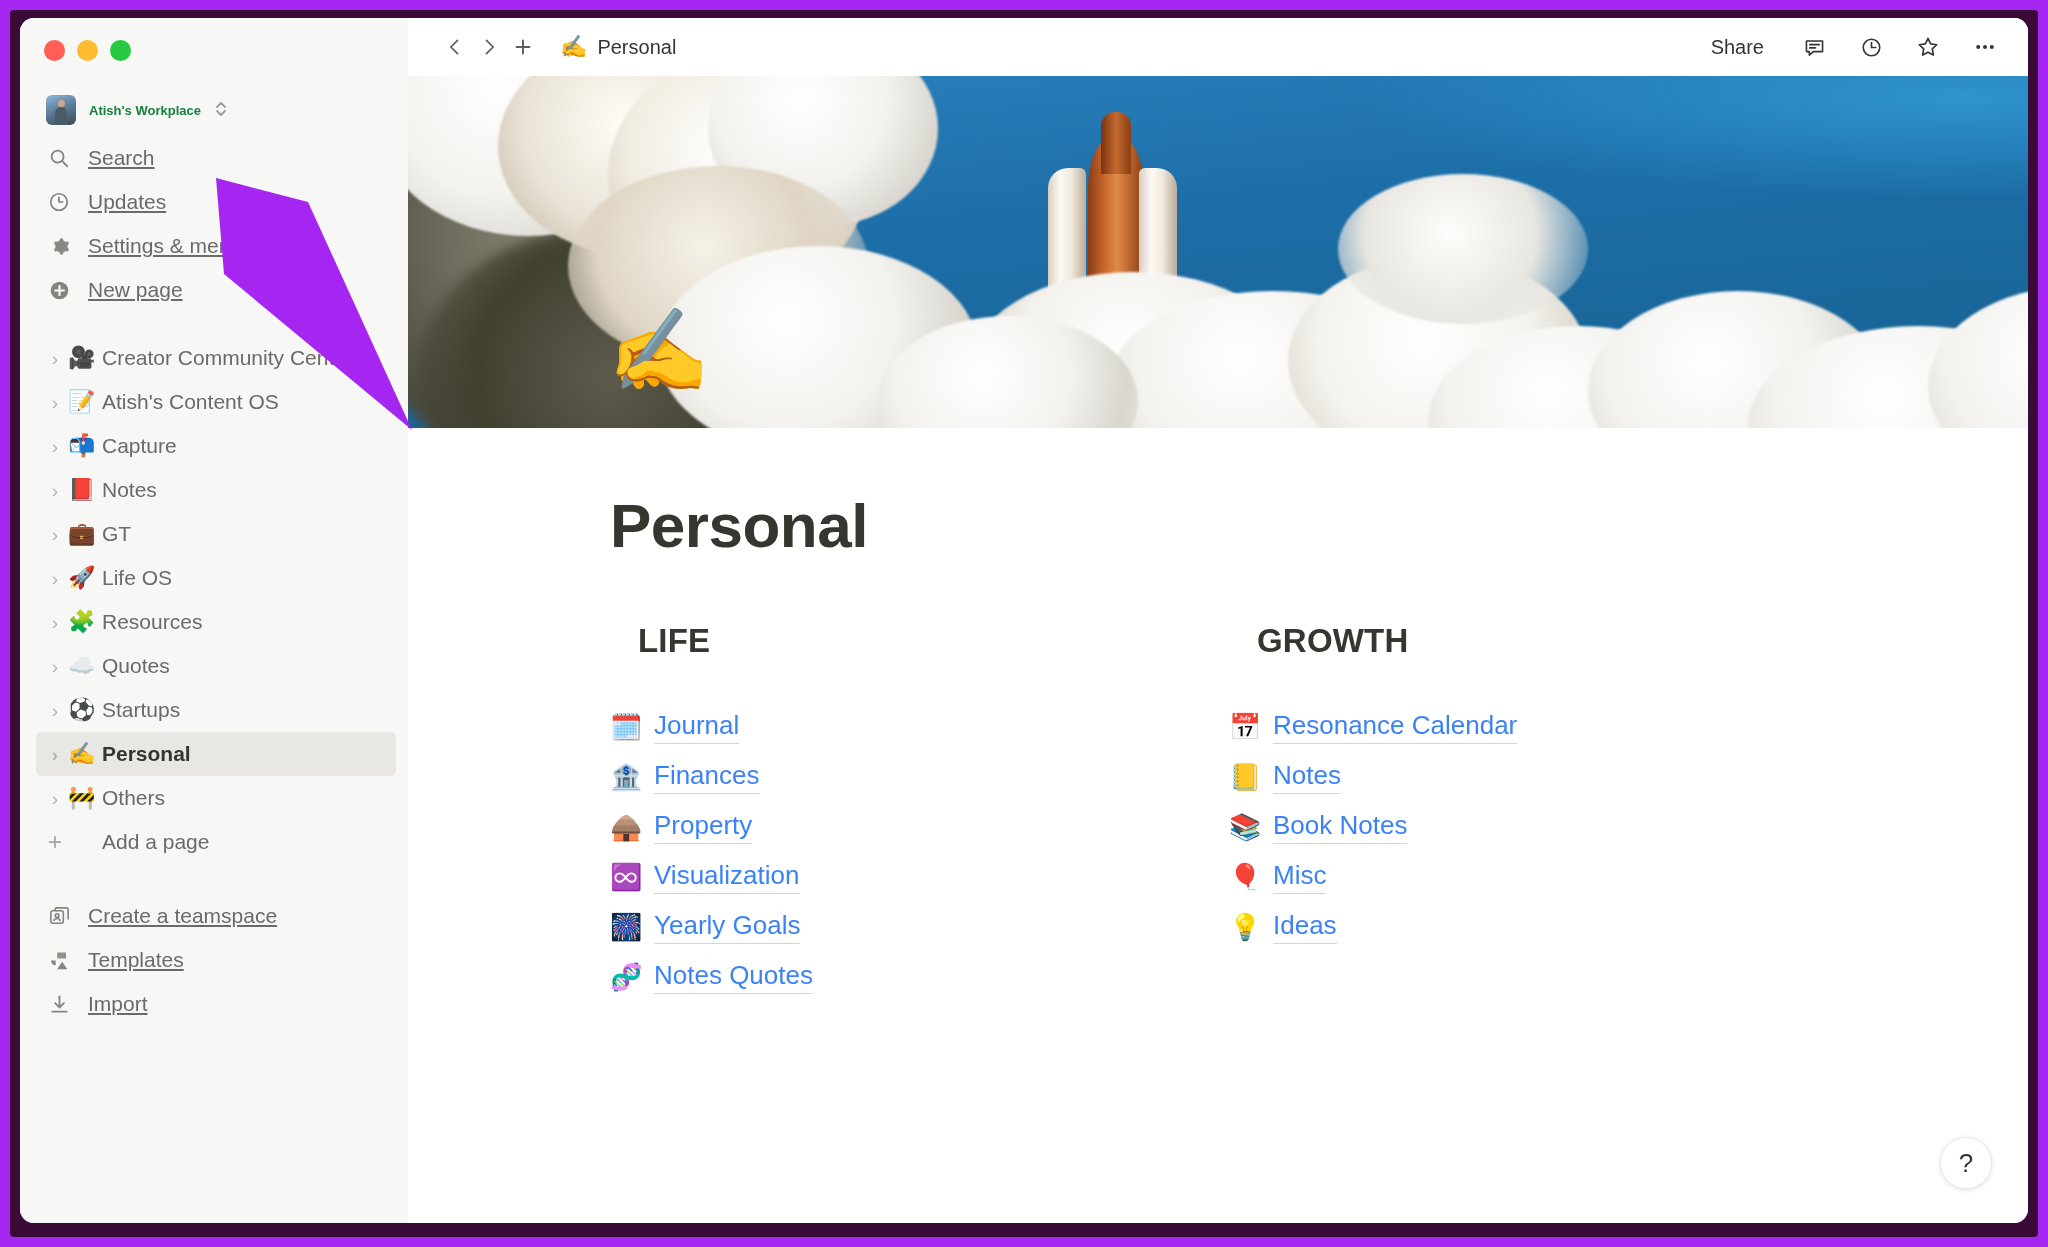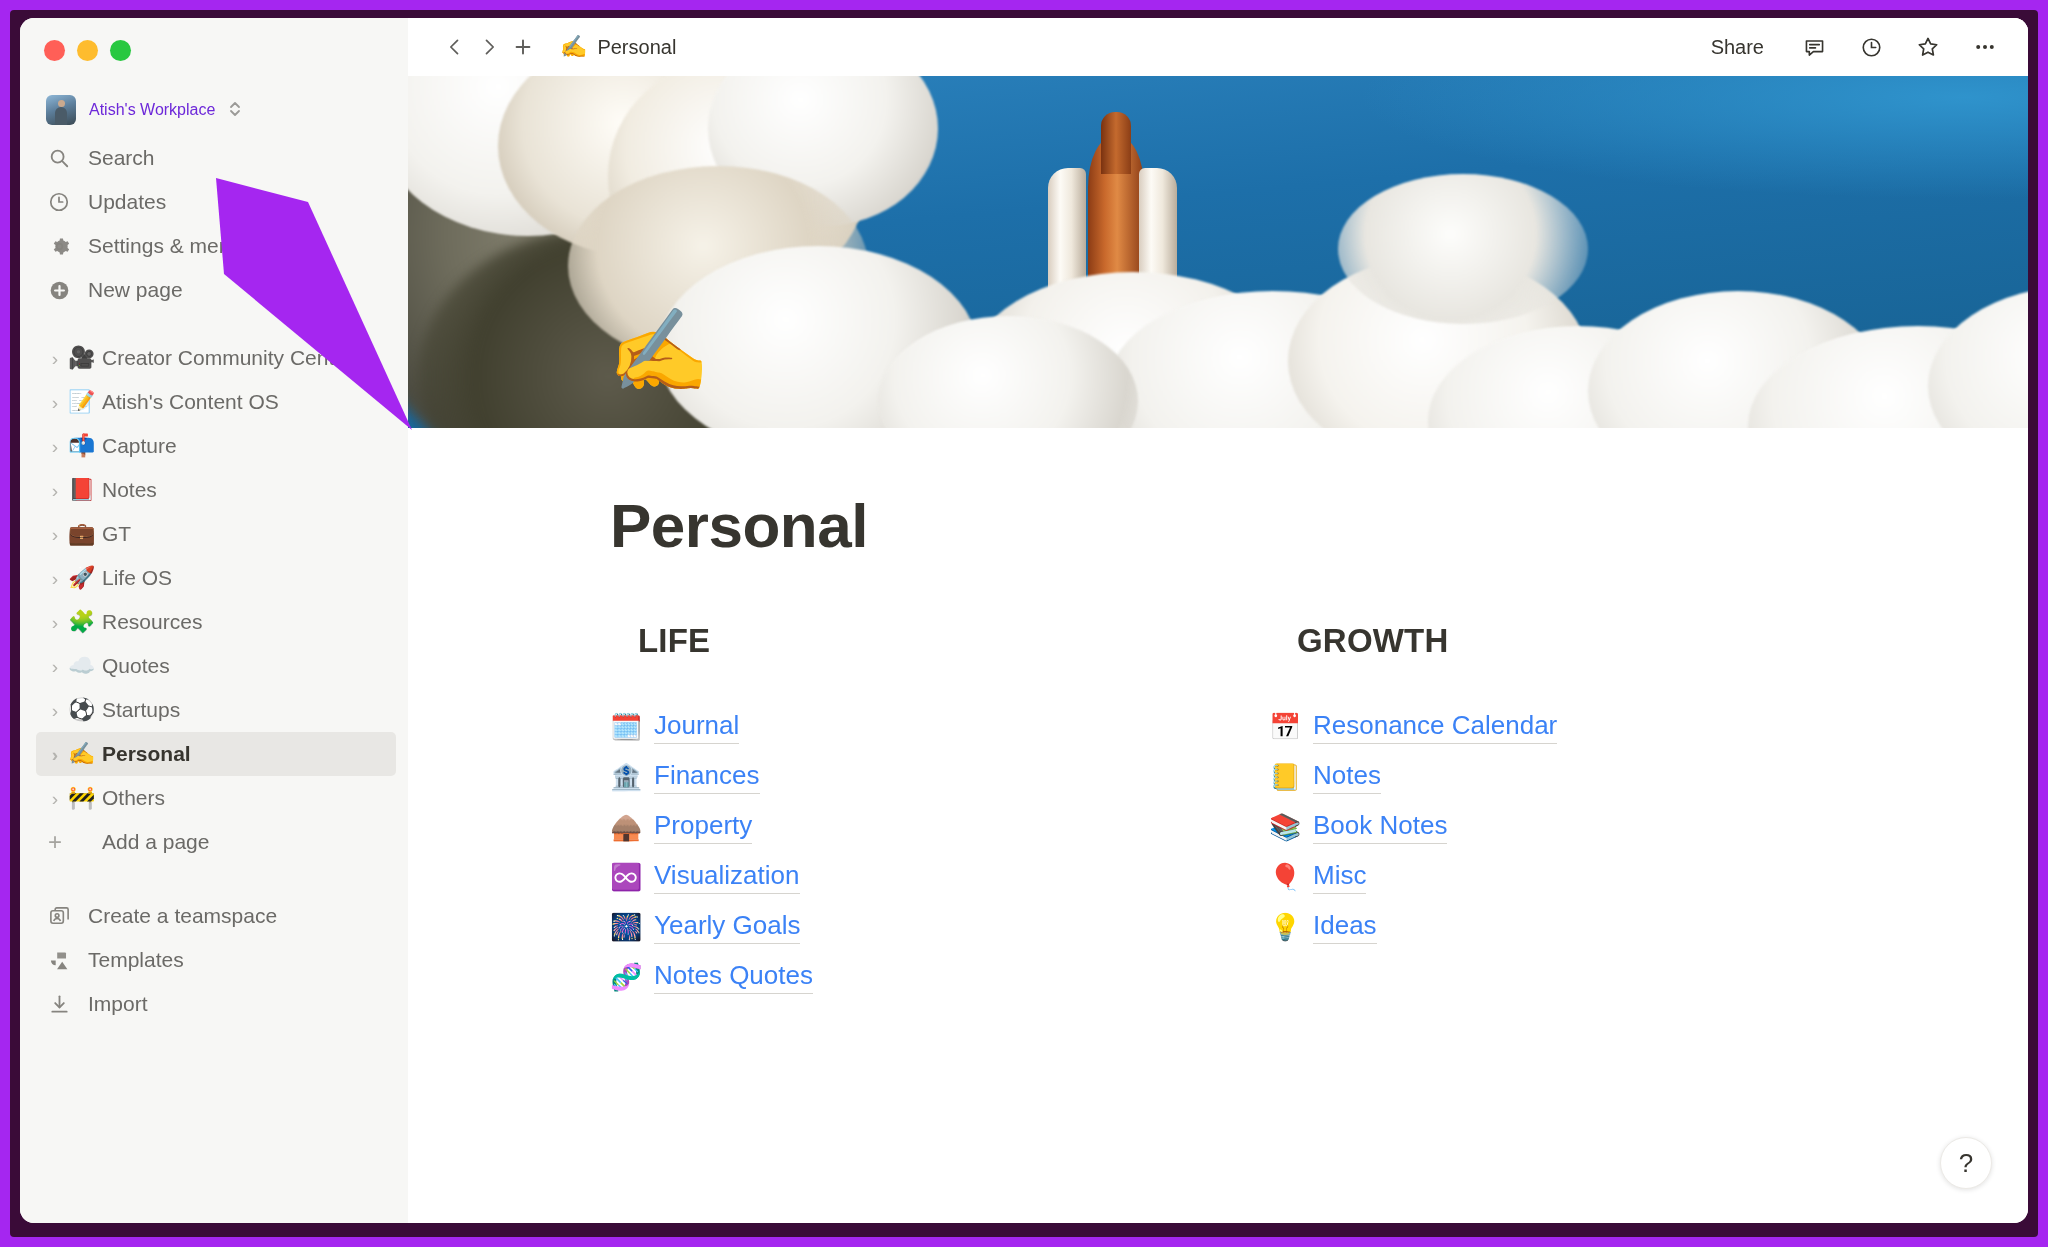--- a/index.html
+++ b/index.html
@@ -71,37 +71,37 @@
     content:"";
     position:absolute; left:9px; top:12px; width:12px; height:18px;
     background:#4a5b68; border-radius:6px 6px 0 0;
   }
   .ws-avatar::before{
     content:"";
     position:absolute; left:12px; top:5px; width:7px; height:7px;
     background:#caa98e; border-radius:50%; z-index:2;
   }
   .ws-name {
-    font-size: 16px; font-weight: 400; color: #6d28d9;
+    font-size: 13px; font-weight: 700; color: #15803d;
     white-space: nowrap;
   }
   .ws-chev { color: #9b9a97; font-size: 16px; line-height: 1; }
 
   .nav-item {
     display: flex; align-items: center; gap: 16px;
     height: 44px;
     margin: 0 12px 0 18px;
     padding: 0 8px;
     border-radius: 5px;
     cursor: pointer;
     color: #6b6a67;
     font-size: 21px;
   }
   .nav-item .ico { width: 26px; display:flex; align-items:center; justify-content:center; flex:0 0 26px; }
-  .nav-item .lbl { white-space: nowrap; }
+  .nav-item .lbl { white-space: nowrap; text-decoration: underline; }
 
   .sb-gap { height: 24px; }
 
   .page-item {
     display: flex; align-items: center;
     height: 44px;
     margin: 0 12px 0 16px;
     padding: 0 8px;
     border-radius: 5px;
     cursor: pointer;
@@ -209,21 +209,20 @@
   .page-title {
     font-size: 62px; font-weight: 700; color: #37352f;
     letter-spacing: -0.5px;
     margin-left: 202px;
     line-height: 1.1;
   }
   .cols {
     display:flex;
     margin-top: 62px;
     margin-left: 202px;
-    gap: 40px;
   }
   .col { width: 590px; flex: 0 0 590px; }
   .col:nth-child(2){ margin-left: 29px; }
   .col-head {
     font-size: 33px; font-weight: 700; color: #37352f;
     letter-spacing: 0.2px;
     margin-bottom: 42px;
     padding-left: 28px;
   }
   .link-row {

